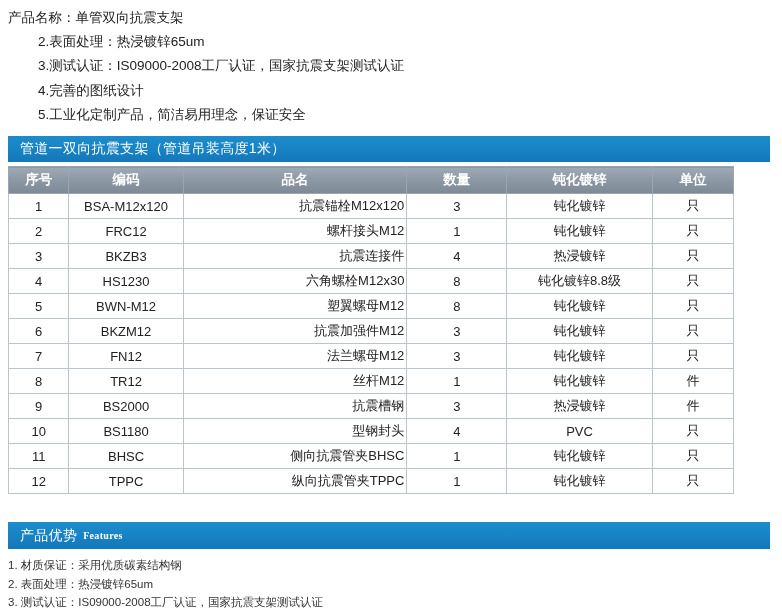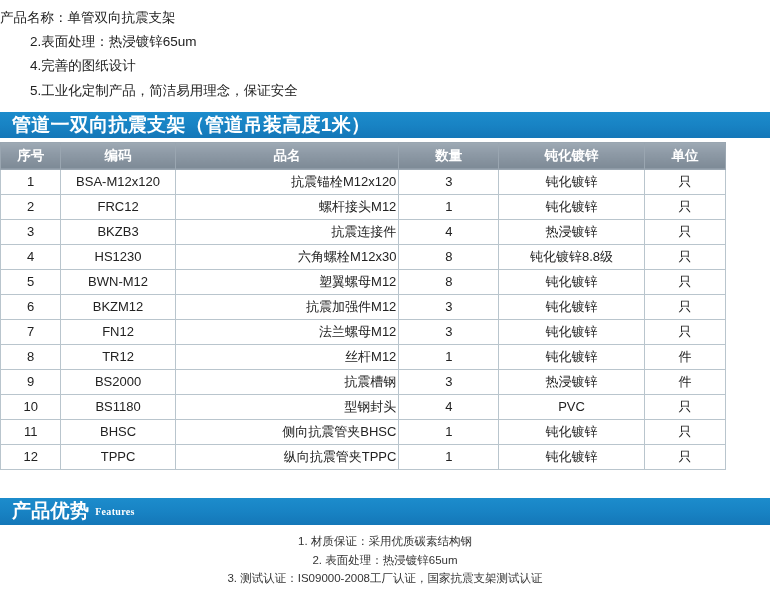--- a/index.html
+++ b/index.html
@@ -12,21 +12,21 @@
     background: #ffffff;
     font-family: "Liberation Sans", sans-serif;
     color: #333333;
     overflow: hidden;
   }
   .page {
     position: relative;
     width: 782px;
     height: 613px;
     box-sizing: border-box;
-    padding: 6px 12px 0 0;
+    padding: 6px 12px 0 8px;
   }
 
   
   .intro {
     font-size: 13.5px;
     color: #222222;
     line-height: 1.35;
   }
   .intro-line {
     padding: 3px 0;
@@ -41,22 +41,22 @@
     margin-top: 9px;
     height: 26px;
     background: linear-gradient(to bottom, #1c8ccc 0%, #1883c4 50%, #1477b8 100%);
     display: flex;
     align-items: center;
     padding-left: 12px;
     box-sizing: border-box;
   }
   .blue-bar span {
     color: #ffffff;
-    font-size: 19px;
-    font-weight: bold;
+    font-size: 14px;
+    font-weight: normal;
     letter-spacing: 0.3px;
   }
   .blue-bar.features {
     margin-top: 28px;
     height: 27px;
   }
   .blue-bar.features span.en {
     font-weight: bold;
     font-family: "Liberation Serif", serif;
     margin-left: 6px;
@@ -104,31 +104,31 @@
 
   
   .features-list {
     margin-top: 7px;
     font-size: 11.5px;
     color: #333333;
     line-height: 1.62;
   }
   .features-list div {
     white-space: nowrap;
-    text-align: center;
   }
 </style>
 </head>
 <body>
 
 <div class="page">
 
   <div class="intro">
     <div class="intro-line">产品名称：单管双向抗震支架</div>
     <div class="intro-line indent">2.表面处理：热浸镀锌65um</div>
+    <div class="intro-line indent">3.测试认证：IS09000-2008工厂认证，国家抗震支架测试认证</div>
     <div class="intro-line indent">4.完善的图纸设计</div>
     <div class="intro-line indent">5.工业化定制产品，简洁易用理念，保证安全</div>
   </div>
 
   <div class="blue-bar">
     <span>管道一双向抗震支架（管道吊装高度1米）</span>
   </div>
 
   <table class="parts">
     <colgroup>

